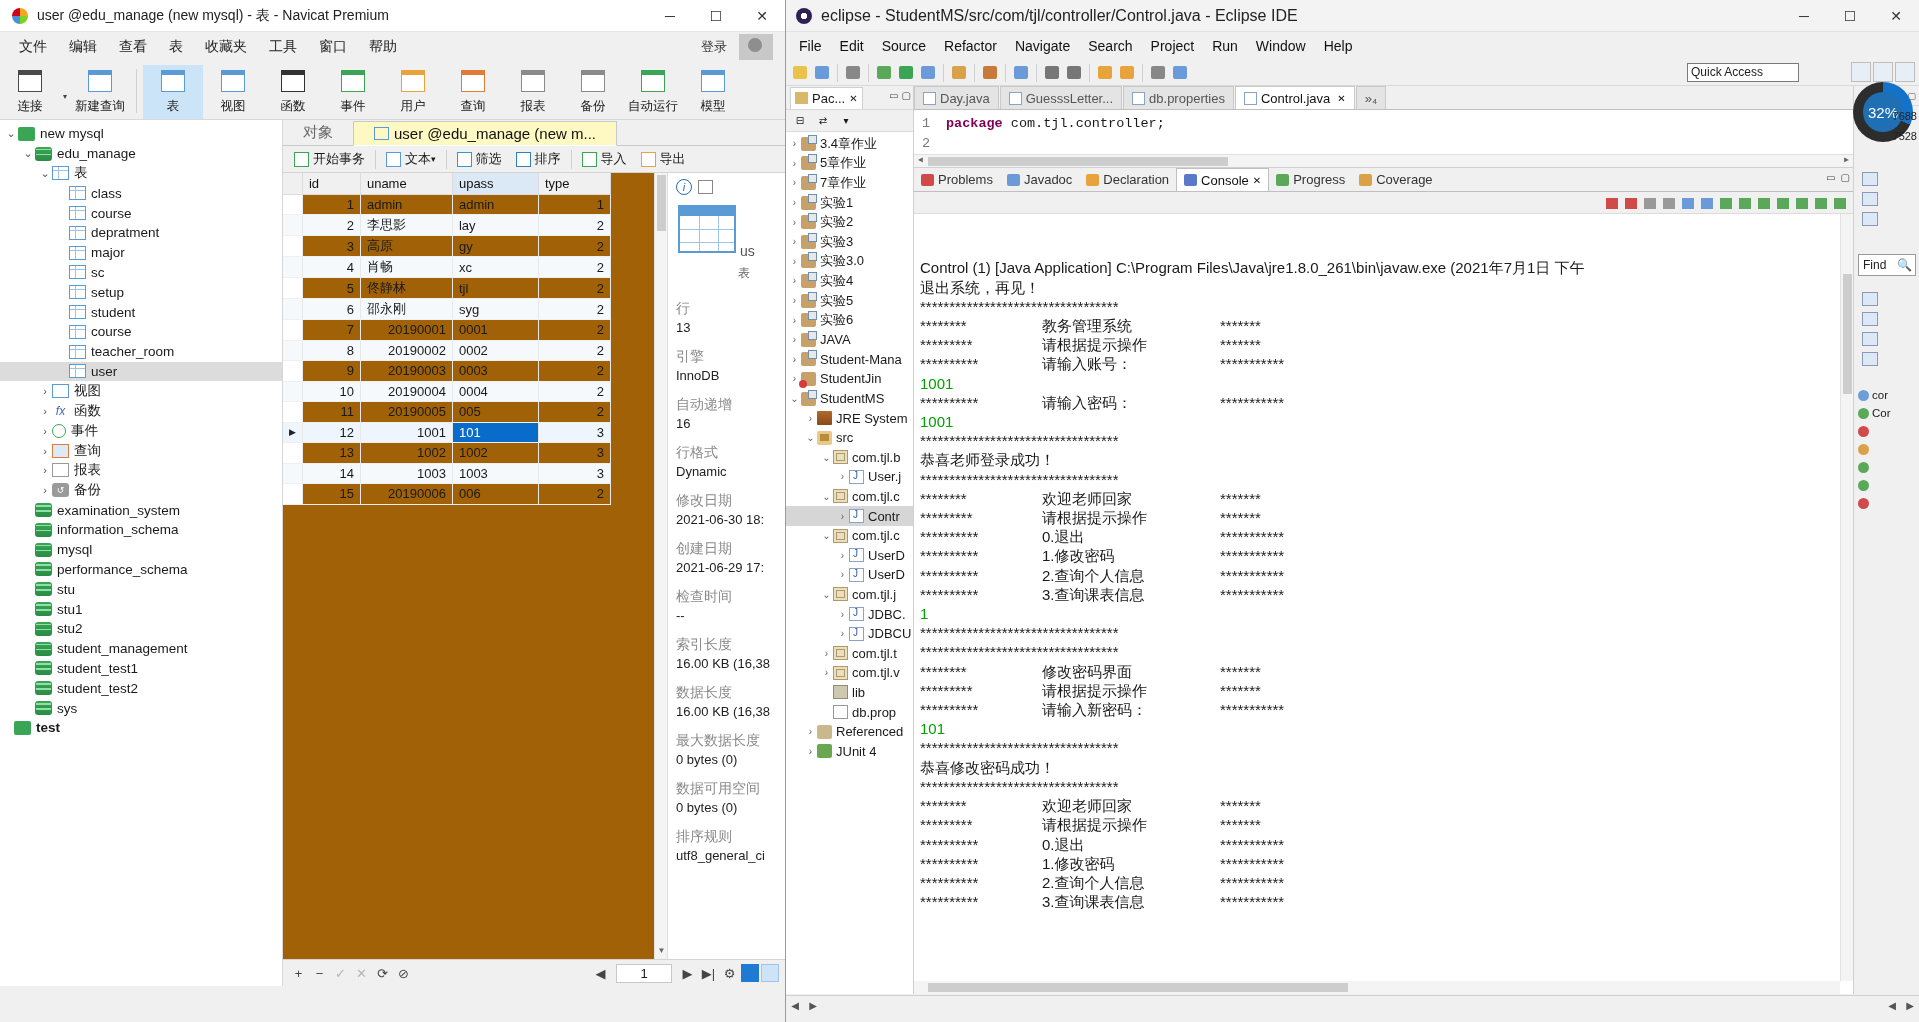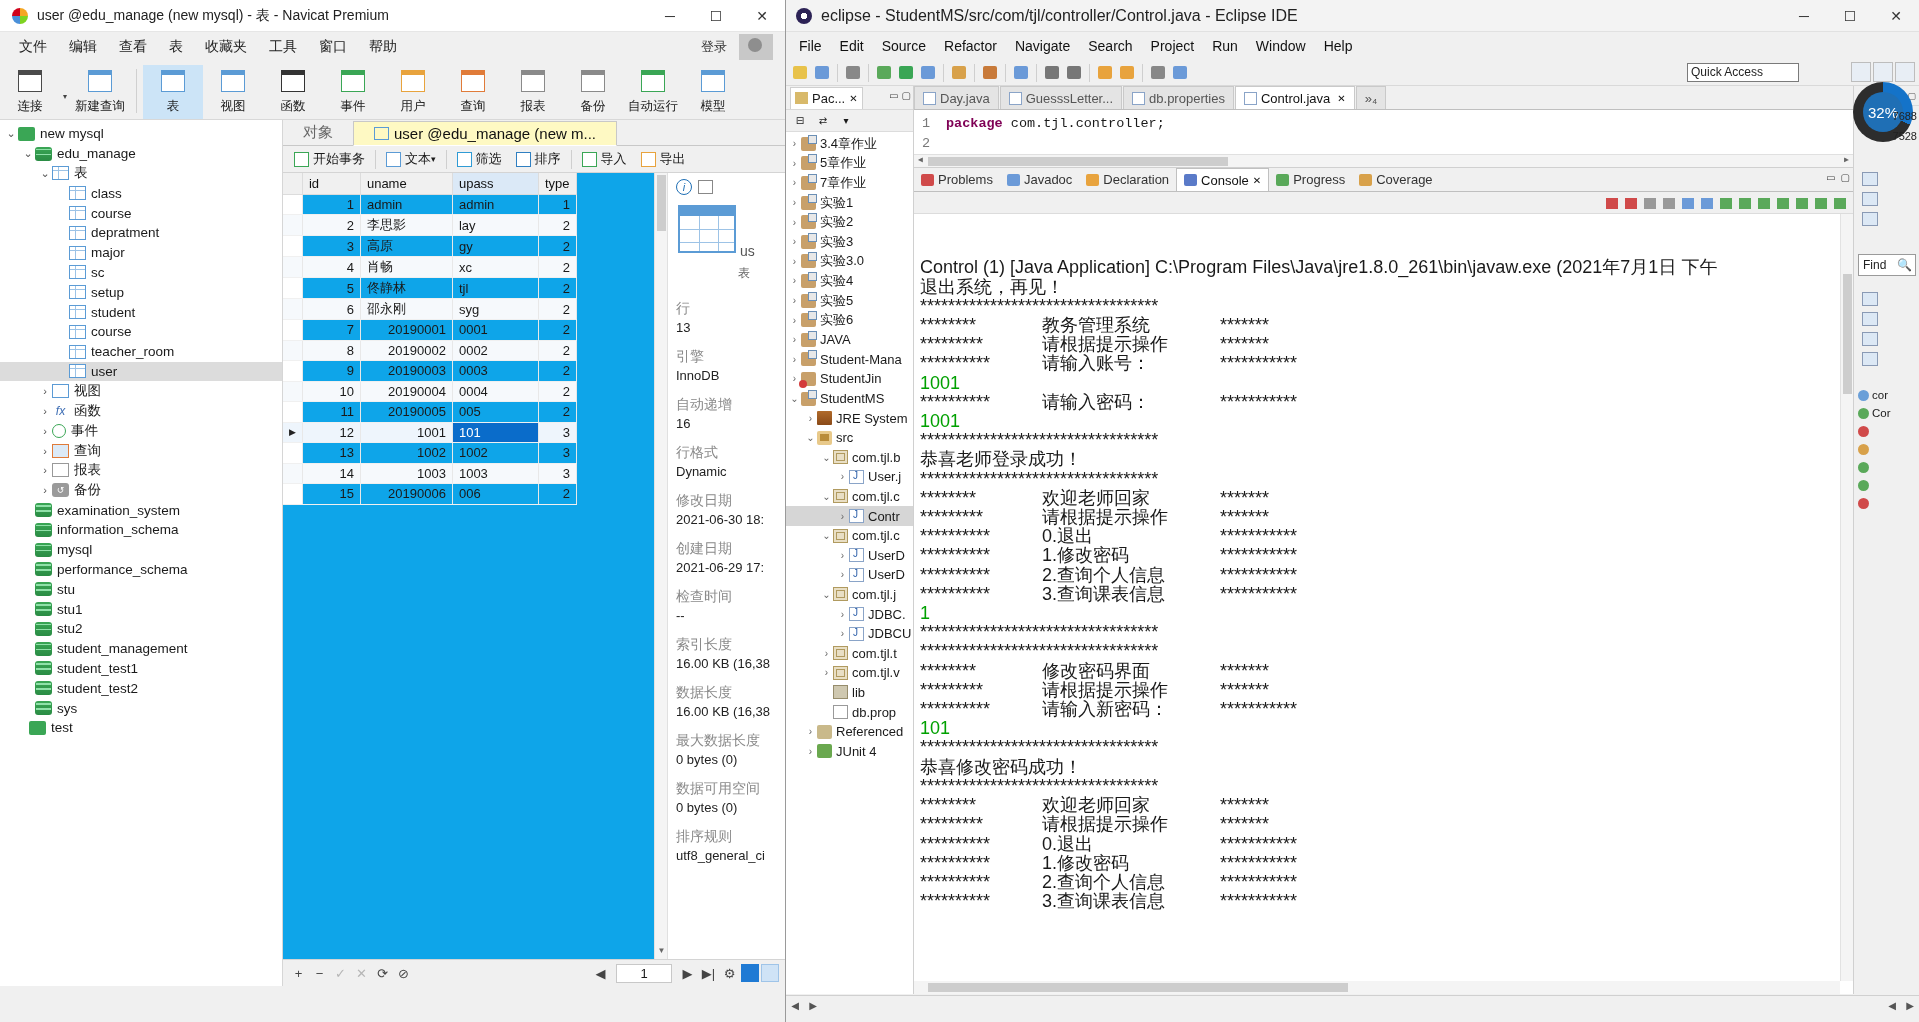--- a/index.html
+++ b/index.html
@@ -80,34 +80,34 @@
                    color:#111; margin-bottom:-1px;}
   .nv-tab .ti{width:15px;height:13px;border:1.2px solid #5b9bd5;margin-right:5px;display:inline-block;}
 
   .nv-gridtoolbar{height:27px;background:#f0f0f0;display:flex;align-items:center;
                   border-bottom:1px solid #d4d4d4;font-size:13px;padding-left:4px;}
   .gtb{display:flex;align-items:center;padding:2px 7px;white-space:nowrap;}
   .gtb .gi{width:15px;height:15px;margin-right:4px;flex:none;position:relative;}
   .gsep{width:1px;height:19px;background:#cfcfcf;margin:0 3px;}
 
   .nv-gridwrap{flex:1;display:flex;min-height:0;}
-  .nv-grid{flex:1;overflow:hidden;position:relative;background:#0ea5e9;min-width:0;}
+  .nv-grid{flex:1;overflow:hidden;position:relative;background:#a16207;min-width:0;}
   table.dg{border-collapse:collapse;font-size:13px;table-layout:fixed;}
   table.dg th{background:#f0f0f0;border:1px solid #dcdcdc;border-top:none;border-left:none;
               font-weight:normal;text-align:left;padding:2px 6px;height:21px;color:#111;}
   table.dg th.sel{background:#dbe9f7;}
   table.dg td{border-right:1px solid #e8e8e8;border-bottom:1px solid #f0f0f0;
               padding:1px 6px;height:20.5px;white-space:nowrap;overflow:hidden;}
   table.dg td.num{text-align:right;}
   table.dg tr.alt td{background:#f6f9fc;}
   table.dg tr.cur td{background:#eef5fc;}
   td.marker{width:16px;border-right:1px solid #dcdcdc;background:#fff;text-align:center;
             color:#222;font-size:9px;padding:0;}
   td.cellsel{background:#0a6cca !important;color:#fff;}
-  .col-id{width:58px;} .col-uname{width:92px;} .col-upass{width:86px;} .col-type{width:38px;}
+  .col-id{width:58px;} .col-uname{width:92px;} .col-upass{width:86px;} .col-type{width:72px;}
   .gridscroll{position:absolute;right:0;top:0;bottom:0;width:13px;background:#f4f4f4;
               border-left:1px solid #e2e2e2;}
   .gridscroll .thumb{position:absolute;left:2px;top:2px;width:9px;height:56px;background:#cdcdcd;}
   .gridscroll .arr{position:absolute;left:0;width:13px;height:13px;font-size:8px;text-align:center;color:#666;}
 
   .nv-info{width:118px;background:#fff;border-left:1px solid #e0e0e0;padding:6px 8px;
            overflow:hidden;}
   .nv-info .hdrow{display:flex;align-items:center;gap:6px;margin-bottom:4px;}
   .nv-info .ico-i{width:16px;height:16px;border-radius:50%;border:1.4px solid #1f6fb5;
                   color:#1f6fb5;font-size:11px;text-align:center;line-height:14px;font-style:italic;}
@@ -211,21 +211,21 @@
 
   .cons-tabs{height:24px;background:#f0f0f0;display:flex;align-items:flex-end;
              border-bottom:1px solid #bfbfbf;position:relative;}
   .ct{height:23px;padding:0 7px;display:flex;align-items:center;gap:4px;font-size:13px;color:#333;}
   .ct.active{background:#fff;border:1px solid #c0c0c0;border-bottom:none;color:#111;}
   .ct-mini{position:absolute;right:3px;top:4px;display:flex;gap:5px;font-size:10px;color:#444;}
   .cons-toolbar{height:22px;background:#f0f0f0;display:flex;align-items:center;
                 justify-content:flex-end;gap:3px;padding-right:6px;border-bottom:1px solid #dcdcdc;}
   .cbtn{width:16px;height:16px;border:1px solid transparent;}
   .console{flex:1;background:#fff;overflow:hidden;position:relative;
-           font-family:"Liberation Sans","DejaVu Sans",sans-serif;font-size:18px;
+           font-family:"Liberation Sans","DejaVu Sans",sans-serif;font-size:15px;
            padding:6px 0 0 6px;line-height:19.2px;white-space:pre;}
   .c-green{color:#00a000;}
   .c-row{display:flex;}
   .c-a{width:122px;flex:none;}
   .c-b{width:178px;flex:none;}
   .cons-vscroll{position:absolute;right:0;top:0;bottom:13px;width:13px;background:#f4f4f4;
                 border-left:1px solid #e2e2e2;}
   .cons-vscroll .thumb{position:absolute;left:2px;top:60px;width:9px;height:120px;background:#cdcdcd;}
   .cons-hscroll{position:absolute;left:0;right:13px;bottom:0;height:13px;background:#f4f4f4;}
   .cons-hscroll .thumb{position:absolute;left:14px;top:2px;width:420px;height:9px;background:#cdcdcd;}
@@ -515,21 +515,21 @@
           <div class="tr" style="padding-left: 21px;">
             <span class="tw"></span>
             <span class="ticon i-db"></span>
             <span>student_test2</span>
           </div>
           <div class="tr" style="padding-left: 21px;">
             <span class="tw"></span>
             <span class="ticon i-db"></span>
             <span>sys</span>
           </div>
-          <div class="tr" style="padding-left: 15px;">
+          <div class="tr" style="padding-left: 0; font-weight: bold;">
             <span class="tw"></span>
             <span class="ticon i-conn"></span>
             <span>test</span>
           </div>
         </div>
 
       <div class="nv-main">
         <div class="nv-tabs">
           <div class="nv-tab">对象</div>
           <div class="nv-tab active">

